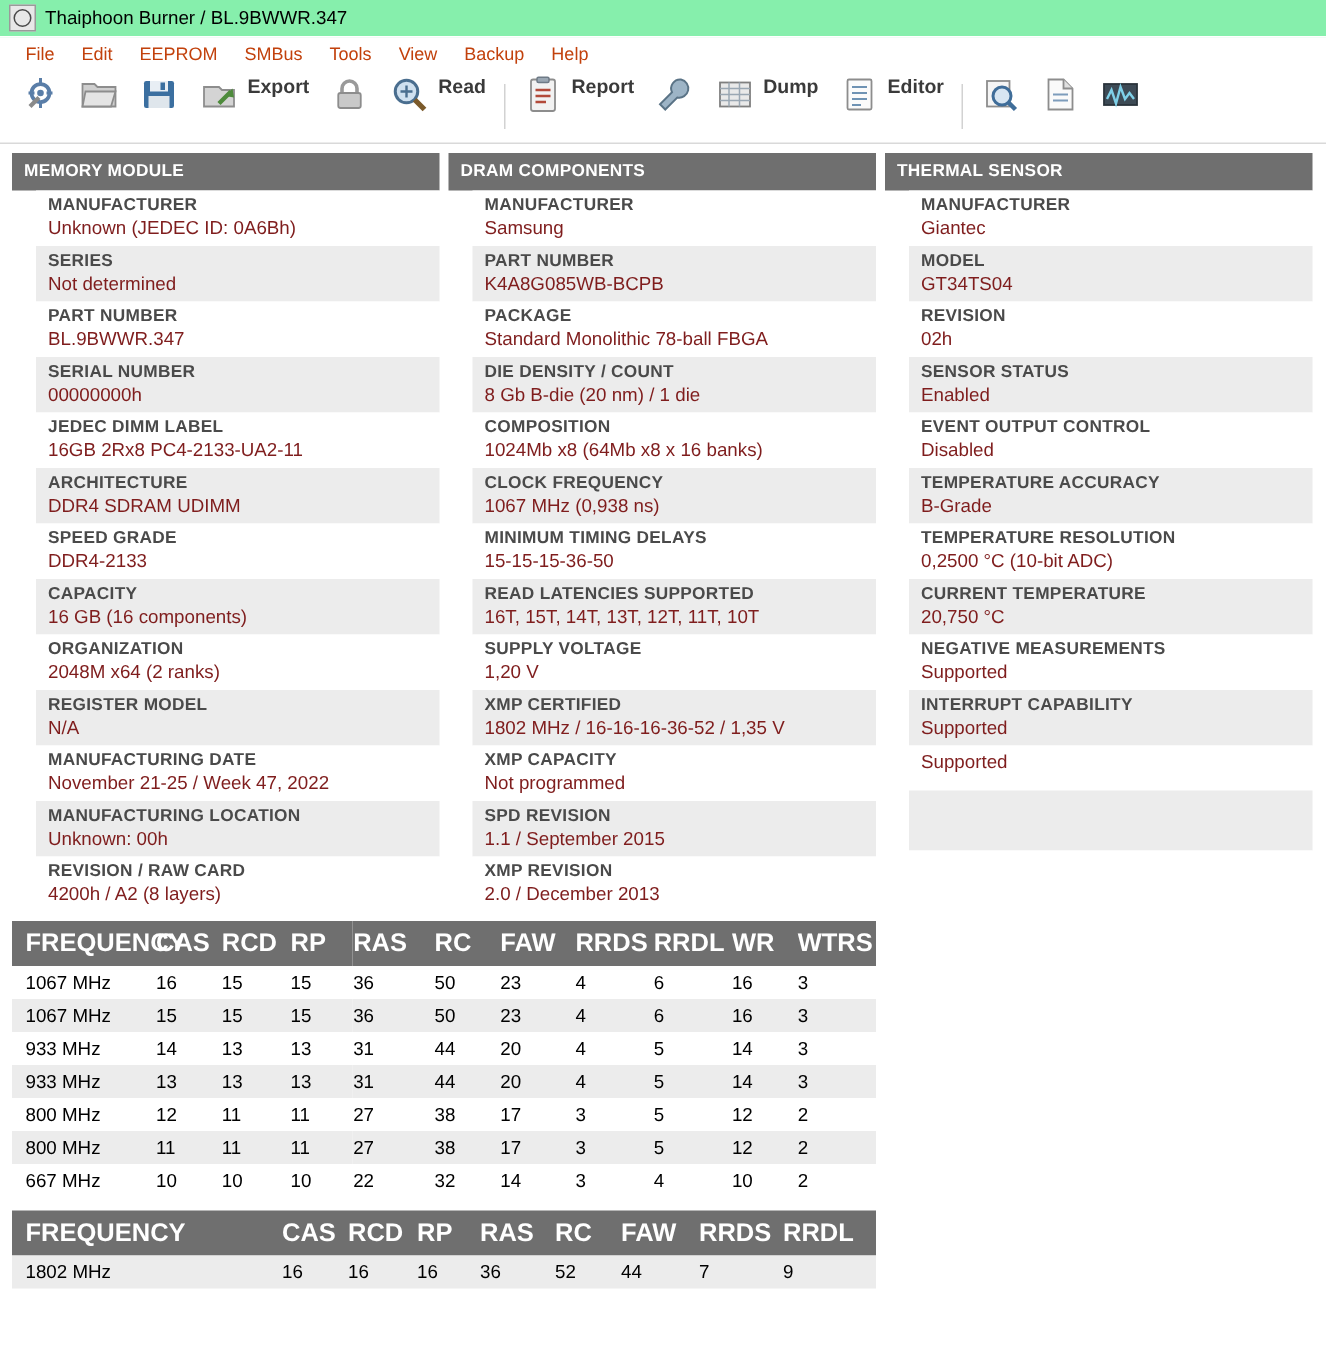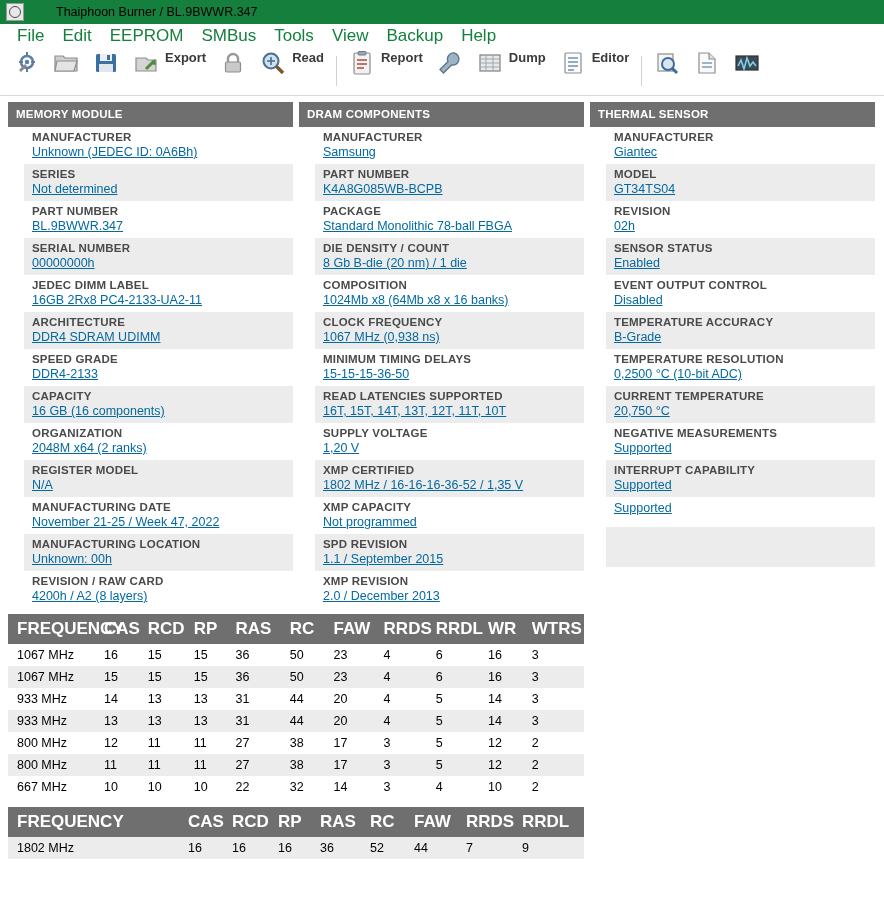--- a/index.html
+++ b/index.html
@@ -15,23 +15,22 @@
     color: #000000;
     overflow: hidden;
   }
 
   
   .titlebar {
     height: 24px;
     display: flex;
     align-items: center;
     padding: 0 4px;
-    background: #15803d;
+    background: #86efac;
     border-bottom: 1px solid #ffffff;
-    gap: 26px;
   }
   .titlebar .app-icon {
     width: 16px;
     height: 16px;
     margin: 0 6px 0 2px;
     background: #e8e8e8;
     border: 1px solid #9a9a9a;
     position: relative;
     flex: none;
   }
@@ -51,22 +50,22 @@
   
   .menubar {
     height: 22px;
     display: flex;
     align-items: center;
     padding-left: 8px;
     background: #ffffff;
   }
   .menubar .menu-item {
     padding: 2px 9px;
-    font-size: 17px;
-    color: #15803d;
+    font-size: 12px;
+    color: #c2410c;
     cursor: default;
   }
 
   
   .toolbar {
     height: 48px;
     display: flex;
     align-items: center;
     background: #ffffff;
     border-bottom: 1px solid #d9d9d9;
@@ -121,23 +120,22 @@
   .field.empty { min-height: 40px; }
   .field-label {
     font-weight: bold;
     font-size: 11.5px;
     color: #4a4a4a;
     letter-spacing: 0.2px;
     line-height: 14px;
   }
   .field-value {
     font-size: 12.5px;
-    color: #0369a1;
+    color: #7f1d1d;
     line-height: 16px;
-    text-decoration: underline;
   }
 
   
   .tables {
     padding: 6px 8px 0 8px;
   }
   table.timing {
     border-collapse: collapse;
     width: 576px;
     table-layout: fixed;

